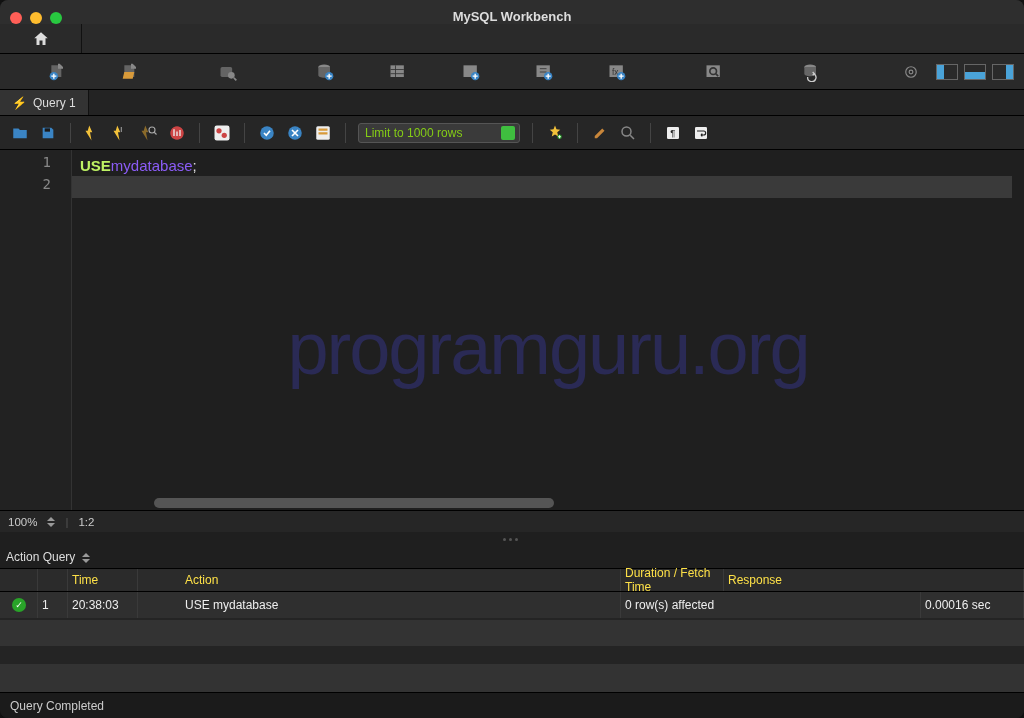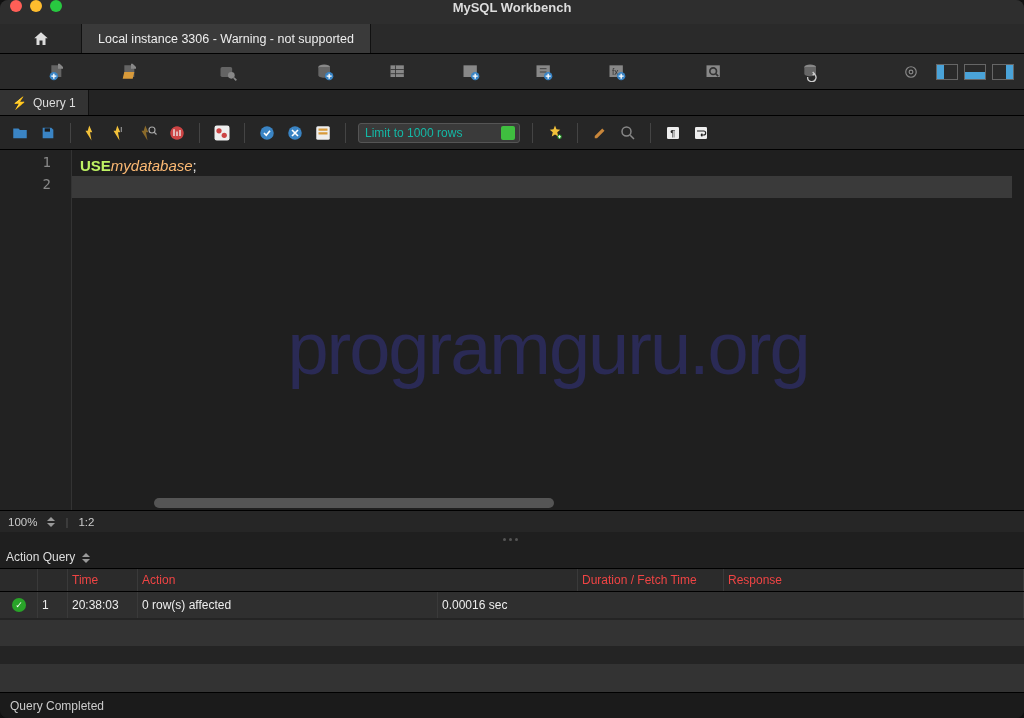--- a/index.html
+++ b/index.html
@@ -1,65 +1,65 @@
 <!DOCTYPE html>
 <html><head>
 <meta charset="utf-8">
 <style>
   * { margin: 0; padding: 0; box-sizing: border-box; font-family: -apple-system, BlinkMacSystemFont, "Segoe UI", Helvetica, Arial, sans-serif; }
   html, body { width: 1024px; height: 718px; background: #111; overflow: hidden; color: #ddd; }
   .window { width: 1024px; height: 718px; background: #1b1b1b; border-radius: 8px; display: flex; flex-direction: column; overflow: hidden; }
-  .titlebar { height: 24px; background: #2e2e2e; display: flex; align-items: flex-start; position: relative; }
+  .titlebar { height: 24px; background: #2e2e2e; display: flex; align-items: flex-end; position: relative; }
   .traffic { display: flex; gap: 8px; margin-left: 10px; }
   .dot { width: 12px; height: 12px; border-radius: 50%; }
   .dot.red { background: #ff5f57; }
   .dot.yellow { background: #febc2e; }
   .dot.green { background: #28c840; }
   .title { position: absolute; left: 0; right: 0; text-align: center; font-size: 13px; font-weight: 600; color: #ddd; pointer-events: none; }
   .tabstrip { height: 30px; background: #2a2a2a; display: flex; align-items: stretch; border-bottom: 1px solid #000; }
   .hometab { width: 82px; display: flex; align-items: center; justify-content: center; border-right: 1px solid #111; background: #2a2a2a; }
   .connectiontab { padding: 0 16px; display: flex; align-items: center; font-size: 12.5px; color: #eee; background: #3a3a3a; border-right: 1px solid #111; }
   .maintoolbar { height: 36px; background: #2a2a2a; display: flex; align-items: center; padding: 0 10px; gap: 14px; border-bottom: 1px solid #000; }
   .maintoolbar .spacer { flex: 1; }
   .tb-ic { width: 22px; height: 22px; display: flex; align-items: center; justify-content: center; margin-left: 37px; }
   .tb-sep { width: 10px; }
   .querytabs { height: 26px; background: #232323; display: flex; align-items: stretch; border-bottom: 1px solid #000; }
   .qtab { padding: 0 12px; display: flex; align-items: center; gap: 6px; font-size: 12px; background: #333; border-right: 1px solid #111; }
   .qtab .bolt { color: #f7c948; }
   .sqlbar { height: 34px; background: #262626; display: flex; align-items: center; padding: 0 10px; gap: 8px; border-bottom: 1px solid #000; }
   .sqlic { width: 20px; height: 20px; display: flex; align-items: center; justify-content: center; }
-  .limitsel { background: #3a3a3a; color: #14b8a6; font-size: 12px; border: 1px solid #555; border-radius: 3px; height: 20px; width: 162px; display: flex; align-items: center; padding: 0 6px; position: relative; }
+  .limitsel { background: #3a3a3a; color: #84cc16; font-size: 12px; border: 1px solid #555; border-radius: 3px; height: 20px; width: 162px; display: flex; align-items: center; padding: 0 6px; position: relative; }
   .limitsel::after { content: ""; position: absolute; right: 4px; top: 2px; bottom: 2px; width: 14px; background: #3fbf3f; border-radius: 2px; }
   .editor { flex: 0 0 360px; position: relative; background: #1f1f1f; display: flex; }
   .gutter { width: 72px; background: #222; border-right: 1px solid #333; padding-top: 4px; }
   .gline { height: 22px; color: #888; font-size: 14px; text-align: right; padding-right: 20px; font-family: Menlo, Consolas, monospace; }
   .codearea { flex: 1; padding-top: 4px; position: relative; font-family: Menlo, Consolas, monospace; font-size: 15px; }
   .codeline { height: 22px; display: flex; align-items: center; padding-left: 8px; }
   .codeline.br { background: #3a3a3a; margin-right: 12px; }
   .kw { color: #bef264; font-weight: 700; }
-  .ident { color: #fdba74; font-style: italic; }
+  .ident { color: #8b5cf6; }
   .punct { color: #ddd; }
   .watermark { position: absolute; left: 0; right: 0; top: 55%; transform: translateY(-50%); text-align: center; font-size: 74px; font-weight: 400; color: #2a2a55; letter-spacing: -2px; pointer-events: none; }
   .hscroll { position: absolute; bottom: 0; left: 72px; right: 10px; height: 14px; background: transparent; }
   .hscroll .thumb { position: absolute; left: 10px; height: 10px; top: 2px; width: 400px; background: #555; border-radius: 5px; }
   .statusrow { height: 22px; background: #262626; display: flex; align-items: center; padding: 0 8px; gap: 10px; font-size: 11.5px; color: #ccc; border-top: 1px solid #000; }
   .stepper { display: inline-flex; flex-direction: column; gap: 0; }
   .stepper span { width: 0; height: 0; border-left: 4px solid transparent; border-right: 4px solid transparent; }
   .stepper .up { border-bottom: 4px solid #999; margin-bottom: 2px; }
   .stepper .dn { border-top: 4px solid #999; }
   .splitter { height: 14px; background: #1f1f1f; display: flex; align-items: center; justify-content: center; gap: 3px; }
   .splitter .d { width: 3px; height: 3px; background: #555; border-radius: 50%; }
   .splitter::after { content: ""; display: block; }
   .outhead { height: 22px; display: flex; align-items: center; padding-left: 6px; gap: 10px; background: #1f1f1f; font-size: 12px; color: #ddd; }
   .grid { flex: 1; background: #242424; display: flex; flex-direction: column; }
-  .ghead { height: 24px; display: flex; align-items: center; background: #2b2b2b; font-size: 12px; color: #ef4444; border-top: 1px solid #000; border-bottom: 1px solid #000; }
+  .ghead { height: 24px; display: flex; align-items: center; background: #2b2b2b; font-size: 12px; color: #fde047; border-top: 1px solid #000; border-bottom: 1px solid #000; }
   .col-status { width: 38px; }
   .col-idx { width: 30px; }
   .col-time { width: 70px; }
-  .col-action { width: 440px; }
+  .col-action { width: 440px; margin-left: 43px; }
   .col-resp { width: 300px; }
   .col-dur { flex: 1; }
   .gcell { padding-left: 4px; border-right: 1px solid #3a3a3a; height: 100%; display: flex; align-items: center; }
   .grow { height: 26px; display: flex; align-items: center; font-size: 12px; color: #eee; background: #2f2f2f; }
   .gblank { height: 26px; background: #333; margin-top: 2px; }
   .gblank2 { height: 28px; background: #333; margin-top: 18px; }
   .okbadge { width: 14px; height: 14px; border-radius: 50%; background: #29a329; display: flex; align-items: center; justify-content: center; color: #fff; font-size: 9px; margin-left: 8px; }
   .footer { height: 26px; background: #1b1b1b; display: flex; align-items: center; padding-left: 10px; font-size: 12px; color: #ccc; border-top: 1px solid #000; }
   svg { display: block; }
   .rpanel { display: flex; gap: 6px; }
@@ -80,23 +80,20 @@
     </div>
     <div class="title">MySQL Workbench</div>
   </div>
 
   <div class="tabstrip">
     <div class="hometab">
       <svg width="18" height="18" viewBox="0 0 24 24" fill="#ddd">
           <path d="M12 3l9 8h-3v9h-4v-6H10v6H6v-9H3z"></path>
         </svg>
     </div>
-    <div class="connectiontab">
-      <span>Local instance 3306 - Warning - not supported</span>
-    </div>
   </div>
 
   <div class="maintoolbar">
     <div class="tb-ic">
       <svg width="20" height="20" viewBox="0 0 24 24" fill="#bbb">
           <path d="M4 4h12v14H4z" opacity=".4"></path>
           <path d="M14 2l4 4v2h-6V2z" fill="#888"></path>
           <circle cx="7" cy="17" r="5" fill="#3a84c4"></circle>
           <path d="M7 14v6M4 17h6" stroke="#fff" stroke-width="1.6"></path>
         </svg>
@@ -352,20 +349,21 @@
       <div class="gcell col-action">Action</div>
       <div class="gcell col-dur">Duration / Fetch Time</div>
       <div class="gcell col-resp">Response</div>
     </div>
     <div class="grow">
       <div class="gcell col-status">
           <div class="okbadge">✓</div>
         </div>
       <div class="gcell col-idx">1</div>
       <div class="gcell col-time">20:38:03</div>
+      <div class="gcell col-action">USE mydatabase</div>
       <div class="gcell col-resp">0 row(s) affected</div>
       <div class="gcell col-dur">0.00016 sec</div>
     </div>
     <div class="gblank"></div>
     <div class="gblank2"></div>
   </div>
 
   <div class="footer">
     <span>Query Completed</span>
   </div>

